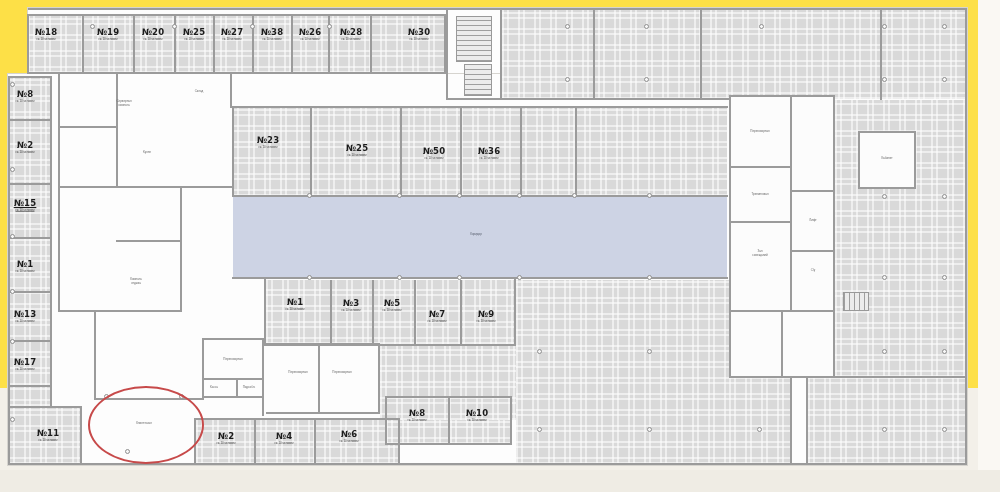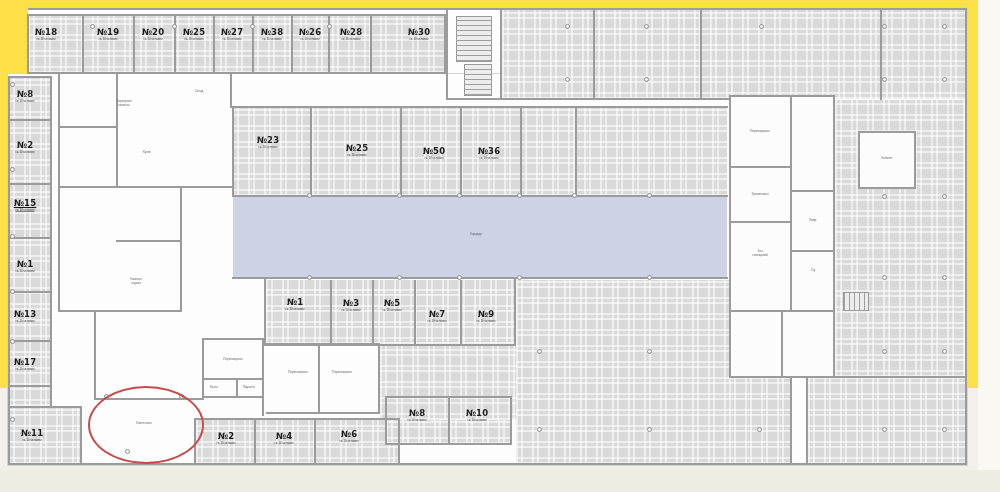--- a/index.html
+++ b/index.html
@@ -256,21 +256,21 @@
         <span class="sub">№ 10 человек</span>
       </div>
       <div class="room-label" style="left: 25px; top: 318px;">
         <span class="num">№13</span>
         <span class="sub">№ 10 человек</span>
       </div>
       <div class="room-label" style="left: 25px; top: 366px;">
         <span class="num">№17</span>
         <span class="sub">№ 10 человек</span>
       </div>
-      <div class="room-label" style="left: 32px; top: 437px;">
+      <div class="room-label" style="left: 48px; top: 437px;">
         <span class="num">№11</span>
         <span class="sub">№ 10 человек</span>
       </div>
       <div class="room-label" style="left: 268px; top: 144px;">
         <span class="num">№23</span>
         <span class="sub">№ 10 человек</span>
       </div>
       <div class="room-label" style="left: 357px; top: 152px;">
         <span class="num">№25</span>
         <span class="sub">№ 10 человек</span>

